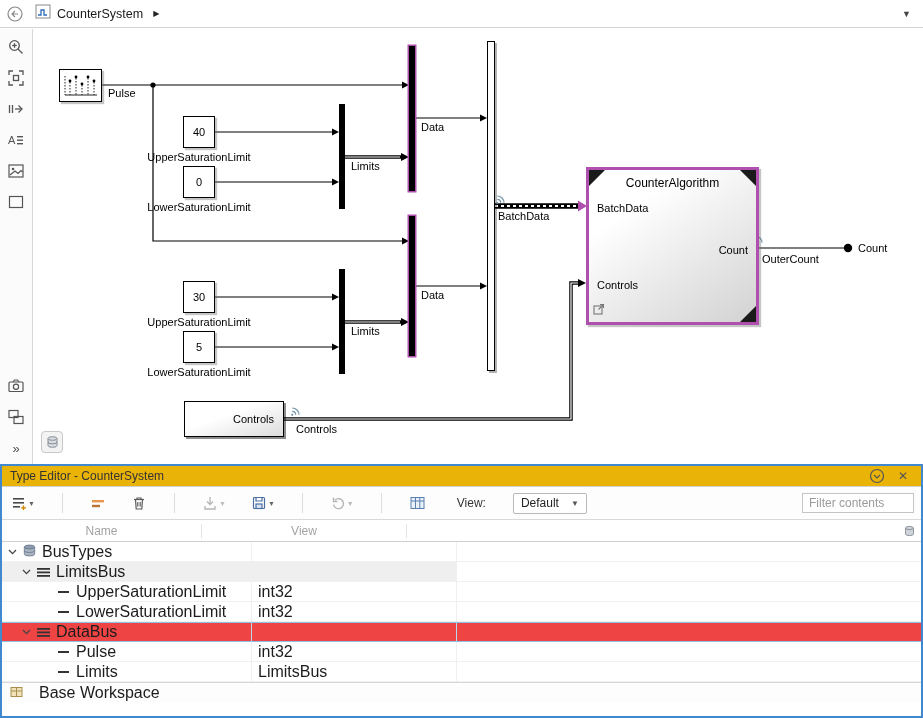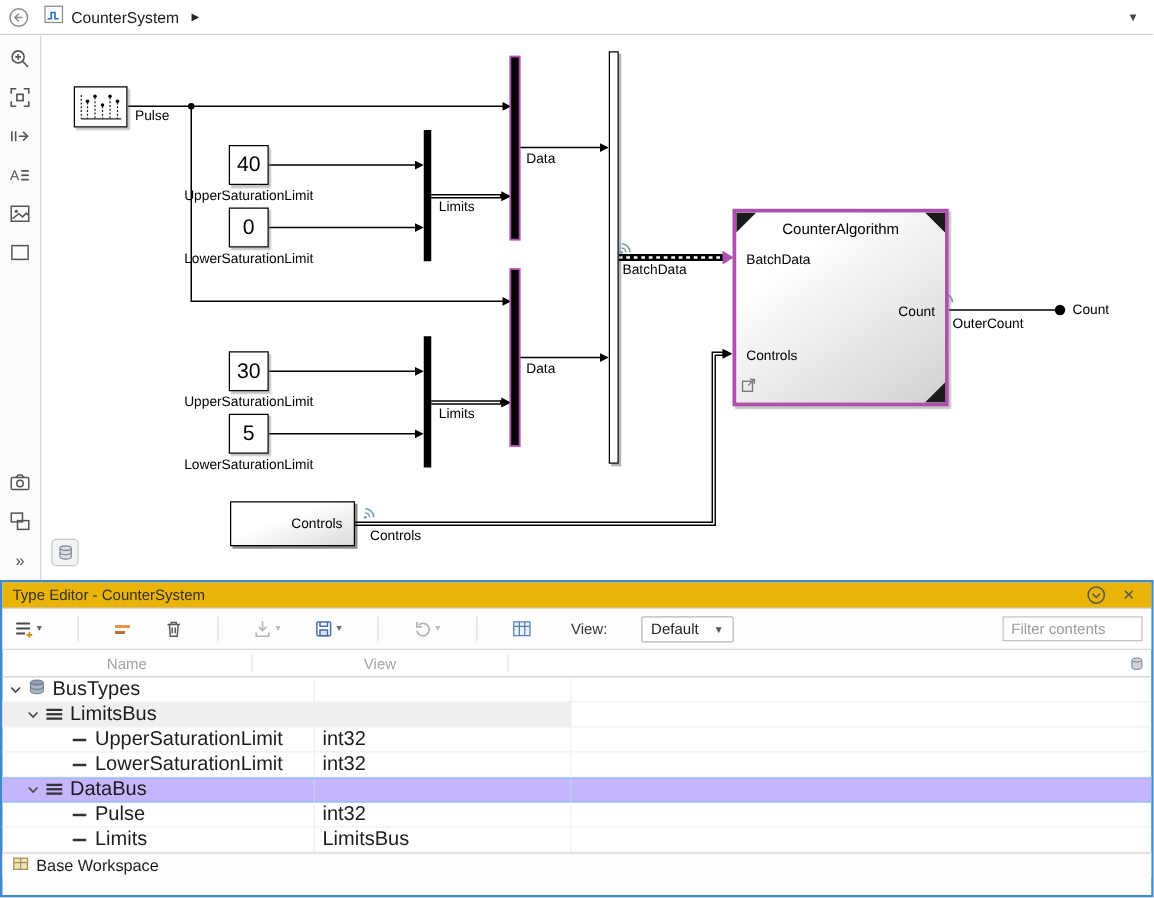--- a/index.html
+++ b/index.html
@@ -25,21 +25,21 @@
   .pal-icon { width:20px; height:20px; display:flex; align-items:center; justify-content:center; }
   .pal-spacer { margin-top:auto; }
   .chev-glyph { font-size:13px; color:#555; }
 
   
   .canvas { position:absolute; left:34px; top:29px; width:889px; height:435px;
             background:#fff; overflow:hidden; }
   .wires { position:absolute; left:0; top:0; }
   .blk { position:absolute; background:#fff; border:1px solid #000;
          box-shadow:2px 2px 1px rgba(110,110,110,.4); }
-  .const { display:flex; align-items:center; justify-content:center; font-size:17px; color:#000; }
+  .const { display:flex; align-items:center; justify-content:center; font-size:11px; color:#000; }
   .lbl { position:absolute; font-size:11px; color:#000; white-space:nowrap; }
   .lbl-c { text-align:center; }
   .busbar { position:absolute; width:6px; background:#000; }
   .busbar.hl { box-shadow:0 0 0 1.5px #b050ae; }
   .bigbus { position:absolute; width:8px; background:#fff; border:1px solid #000;
             box-shadow:2px 2px 0 rgba(0,0,0,.3); }
   .ca-block { position:absolute; left:552px; top:138px; width:173px; height:158px;
               border:3px solid #b050ae;
               background:linear-gradient(145deg,#ffffff 25%,#d2d2d2 100%);
               box-shadow:2px 2px 1px rgba(110,110,110,.4); }
@@ -88,23 +88,23 @@
   .hc-desc { flex:1; }
   .hdr-db { position:absolute; right:6px; top:5px; }
 
   .te-row { height:20px; display:flex; align-items:stretch; font-size:16px; color:#1c1c1c;
             border-bottom:1px solid #f1f1f1; }
   .c-name { width:250px; display:flex; align-items:center; gap:6px; border-right:1px solid #efefef; }
   .c-type { width:205px; display:flex; align-items:center; padding-left:6px; border-right:1px solid #efefef; }
   .c-desc { flex:1; }
   .pl0 { padding-left:6px; } .pl1 { padding-left:20px; } .pl2 { padding-left:56px; }
   .row-gray .c-name, .row-gray .c-type { background:#efefef; }
-  .row-sel { background:#c4b5fd; border-top:1px solid #8fc0e8; border-bottom:1px solid #8fc0e8; height:20px; }
+  .row-sel { background:#ef4444; border-top:1px solid #8fc0e8; border-bottom:1px solid #8fc0e8; height:20px; }
   .te-footer { height:20px; border-top:1px solid #d6d6d6; background:#fdfdfd;
-               display:flex; align-items:center; gap:6px; padding-left:8px; font-size:13px; color:#1c1c1c; }
+               display:flex; align-items:center; gap:16px; padding-left:8px; font-size:16px; color:#1c1c1c; }
   .rowchev { display:flex; align-items:center; }
   .dashicon { display:flex; align-items:center; }
 </style>
 </head>
 <body>
 
 <div class="app">
 
   <div class="topbar">
     <span class="circle-btn">

